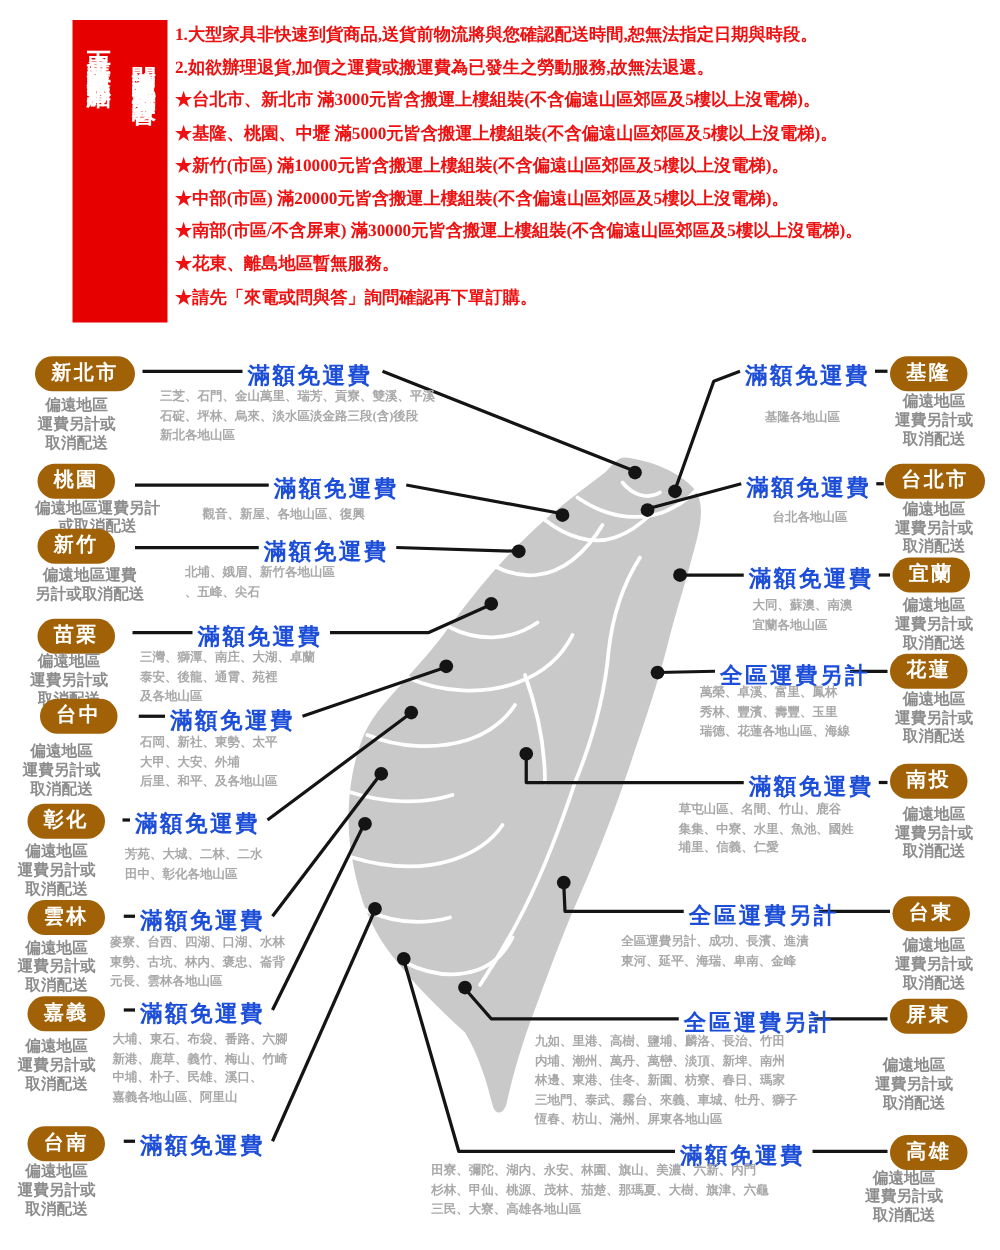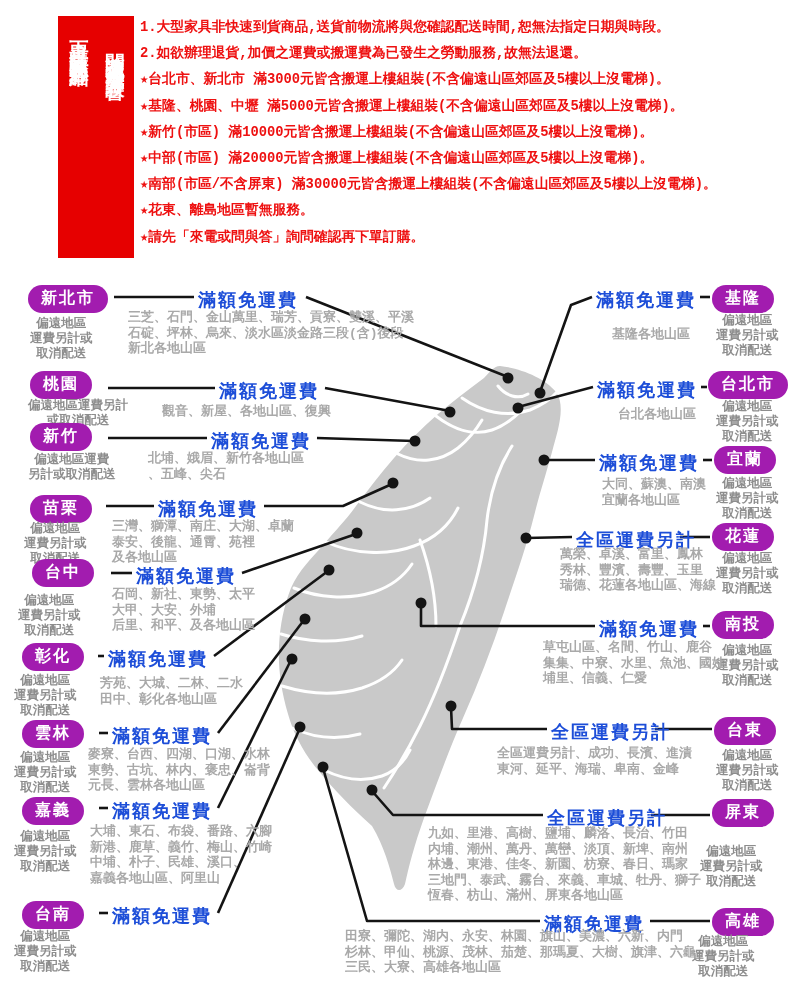--- a/index.html
+++ b/index.html
@@ -1,33 +1,33 @@
 <!DOCTYPE html>
 <html><head>
 <meta charset="utf-8">
 <style>
   html,body{margin:0;padding:0;background:#ffffff;}
   #canvas{position:relative;width:800px;height:1000px;background:#ffffff;overflow:hidden;
-          font-family:Liberation Mono, monospace;}
+          font-family:Liberation Serif, serif;}
   
   .vbox{position:absolute;left:58px;top:16px;width:76px;height:242px;background:#e60000;
         display:flex;flex-direction:row-reverse;justify-content:center;}
   .vcol{writing-mode:vertical-rl;color:#ffffff;font-weight:700;font-size:19px;
         letter-spacing:3px;line-height:36px;}
   .vcol.first{padding-top:22px;}
   .vcol.second{padding-top:10px;}
   .notice{position:absolute;left:140px;top:15px;color:#ee1111;font-weight:700;
           font-size:13.8px;line-height:26.2px;}
   .notice div{white-space:nowrap;}
   
-  .pill{position:absolute;background:#a21caf;color:#ffffff;font-weight:700;font-size:16px;
+  .pill{position:absolute;background:#a16207;color:#ffffff;font-weight:700;font-size:16px;
         letter-spacing:2px;padding:3px 13px 4px 13px;border-radius:15px;white-space:nowrap;}
   .hdr{position:absolute;color:#1d4ed8;font-size:18px;font-weight:700;letter-spacing:2px;white-space:nowrap;}
   .note{position:absolute;color:#8d8d8d;font-size:12.5px;font-weight:700;line-height:15px;white-space:pre-line;text-align:center;}
-  .areas{position:absolute;color:#a9a9a9;font-size:13px;font-weight:700;line-height:15.5px;white-space:pre-line;}
+  .areas{position:absolute;color:#a9a9a9;font-size:10px;font-weight:700;line-height:15.5px;white-space:pre-line;}
   svg{position:absolute;left:0;top:0;}
 </style>
 </head>
 <body>
 
 <div id="canvas">
 
   <svg width="800" height="1000" viewBox="0 0 800 1000">
     <path fill="#c9c9c9" d="M500 366 C520 368 545 378 556 392 C566 406 558 430 552 452 C546 474 540 492 534 516
          C526 548 516 576 504 612 C492 648 478 684 463 718 C448 752 436 786 424 818

